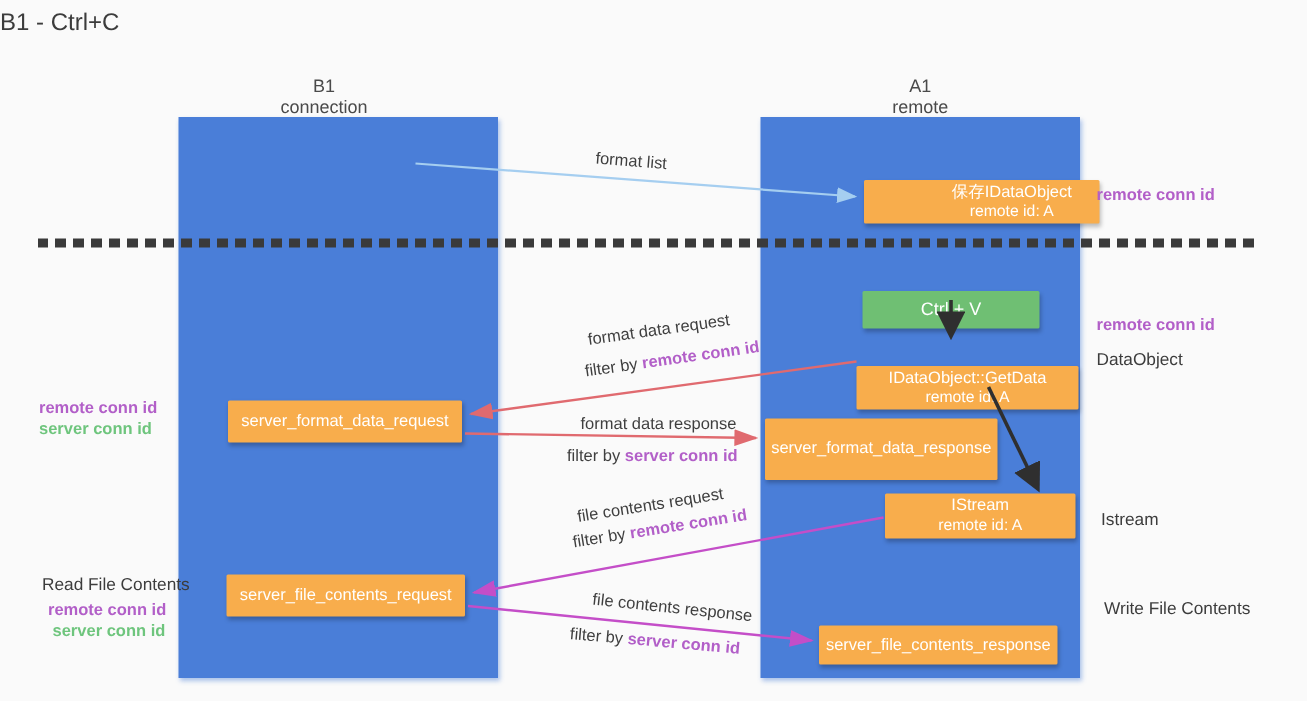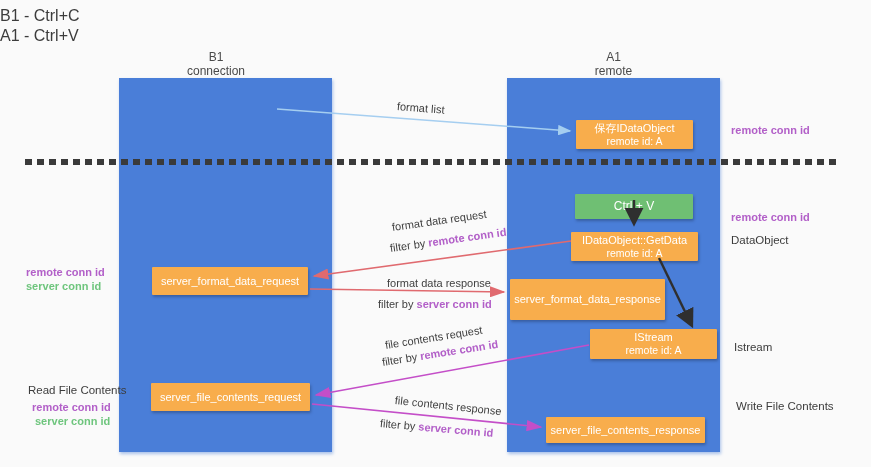--- a/index.html
+++ b/index.html
@@ -41,48 +41,47 @@
   .fill-red{fill:var(--red-arrow);}
   .fill-magenta{fill:var(--magenta-arrow);}
 </style>
 </head>
 <body>
 
 <div id="canvas">
 
   <div class="title">
     <div>B1 - Ctrl+C</div>
-    <div>A1 - Ctrl+V</div>
   </div>
 
   <div class="lane-header" style="left:108px;top:50px;width:216px;">
     <div>B1</div>
     <div>connection</div>
   </div>
   <div class="lane-header" style="left:507px;top:50px;width:213px;">
     <div>A1</div>
     <div>remote</div>
   </div>
 
   <div class="lane" style="left:119px;"></div>
   <div class="lane" style="left:507px;"></div>
 
   <div class="dashed"></div>
 
 
-  <div class="box orange" style="left:576px;top:120px;width:117px;height:29px;">
+  <div class="box orange" style="left:576px;top:120px;width:117px;height:29px;padding-left:40px;">
     <div>保存IDataObject</div>
     <div class="l2">remote id: A</div>
   </div>
 
   <div class="box green" style="left:575px;top:174px;width:118px;height:25px;margin-top:20px;">
     <div>Ctrl + V</div>
   </div>
 
-  <div class="box orange" style="left:571px;top:232px;width:127px;height:29px;">
+  <div class="box orange" style="left:571px;top:244px;width:148px;height:29px;">
     <div>IDataObject::GetData</div>
     <div class="l2">remote id: A</div>
   </div>
 
   <div class="box orange" style="left:152px;top:267px;width:156px;height:28px;">
     <div>server_format_data_request</div>
   </div>
 
   <div class="box orange" style="left:510px;top:279px;width:155px;height:41px;">
     <div>server_format_data_response</div>

